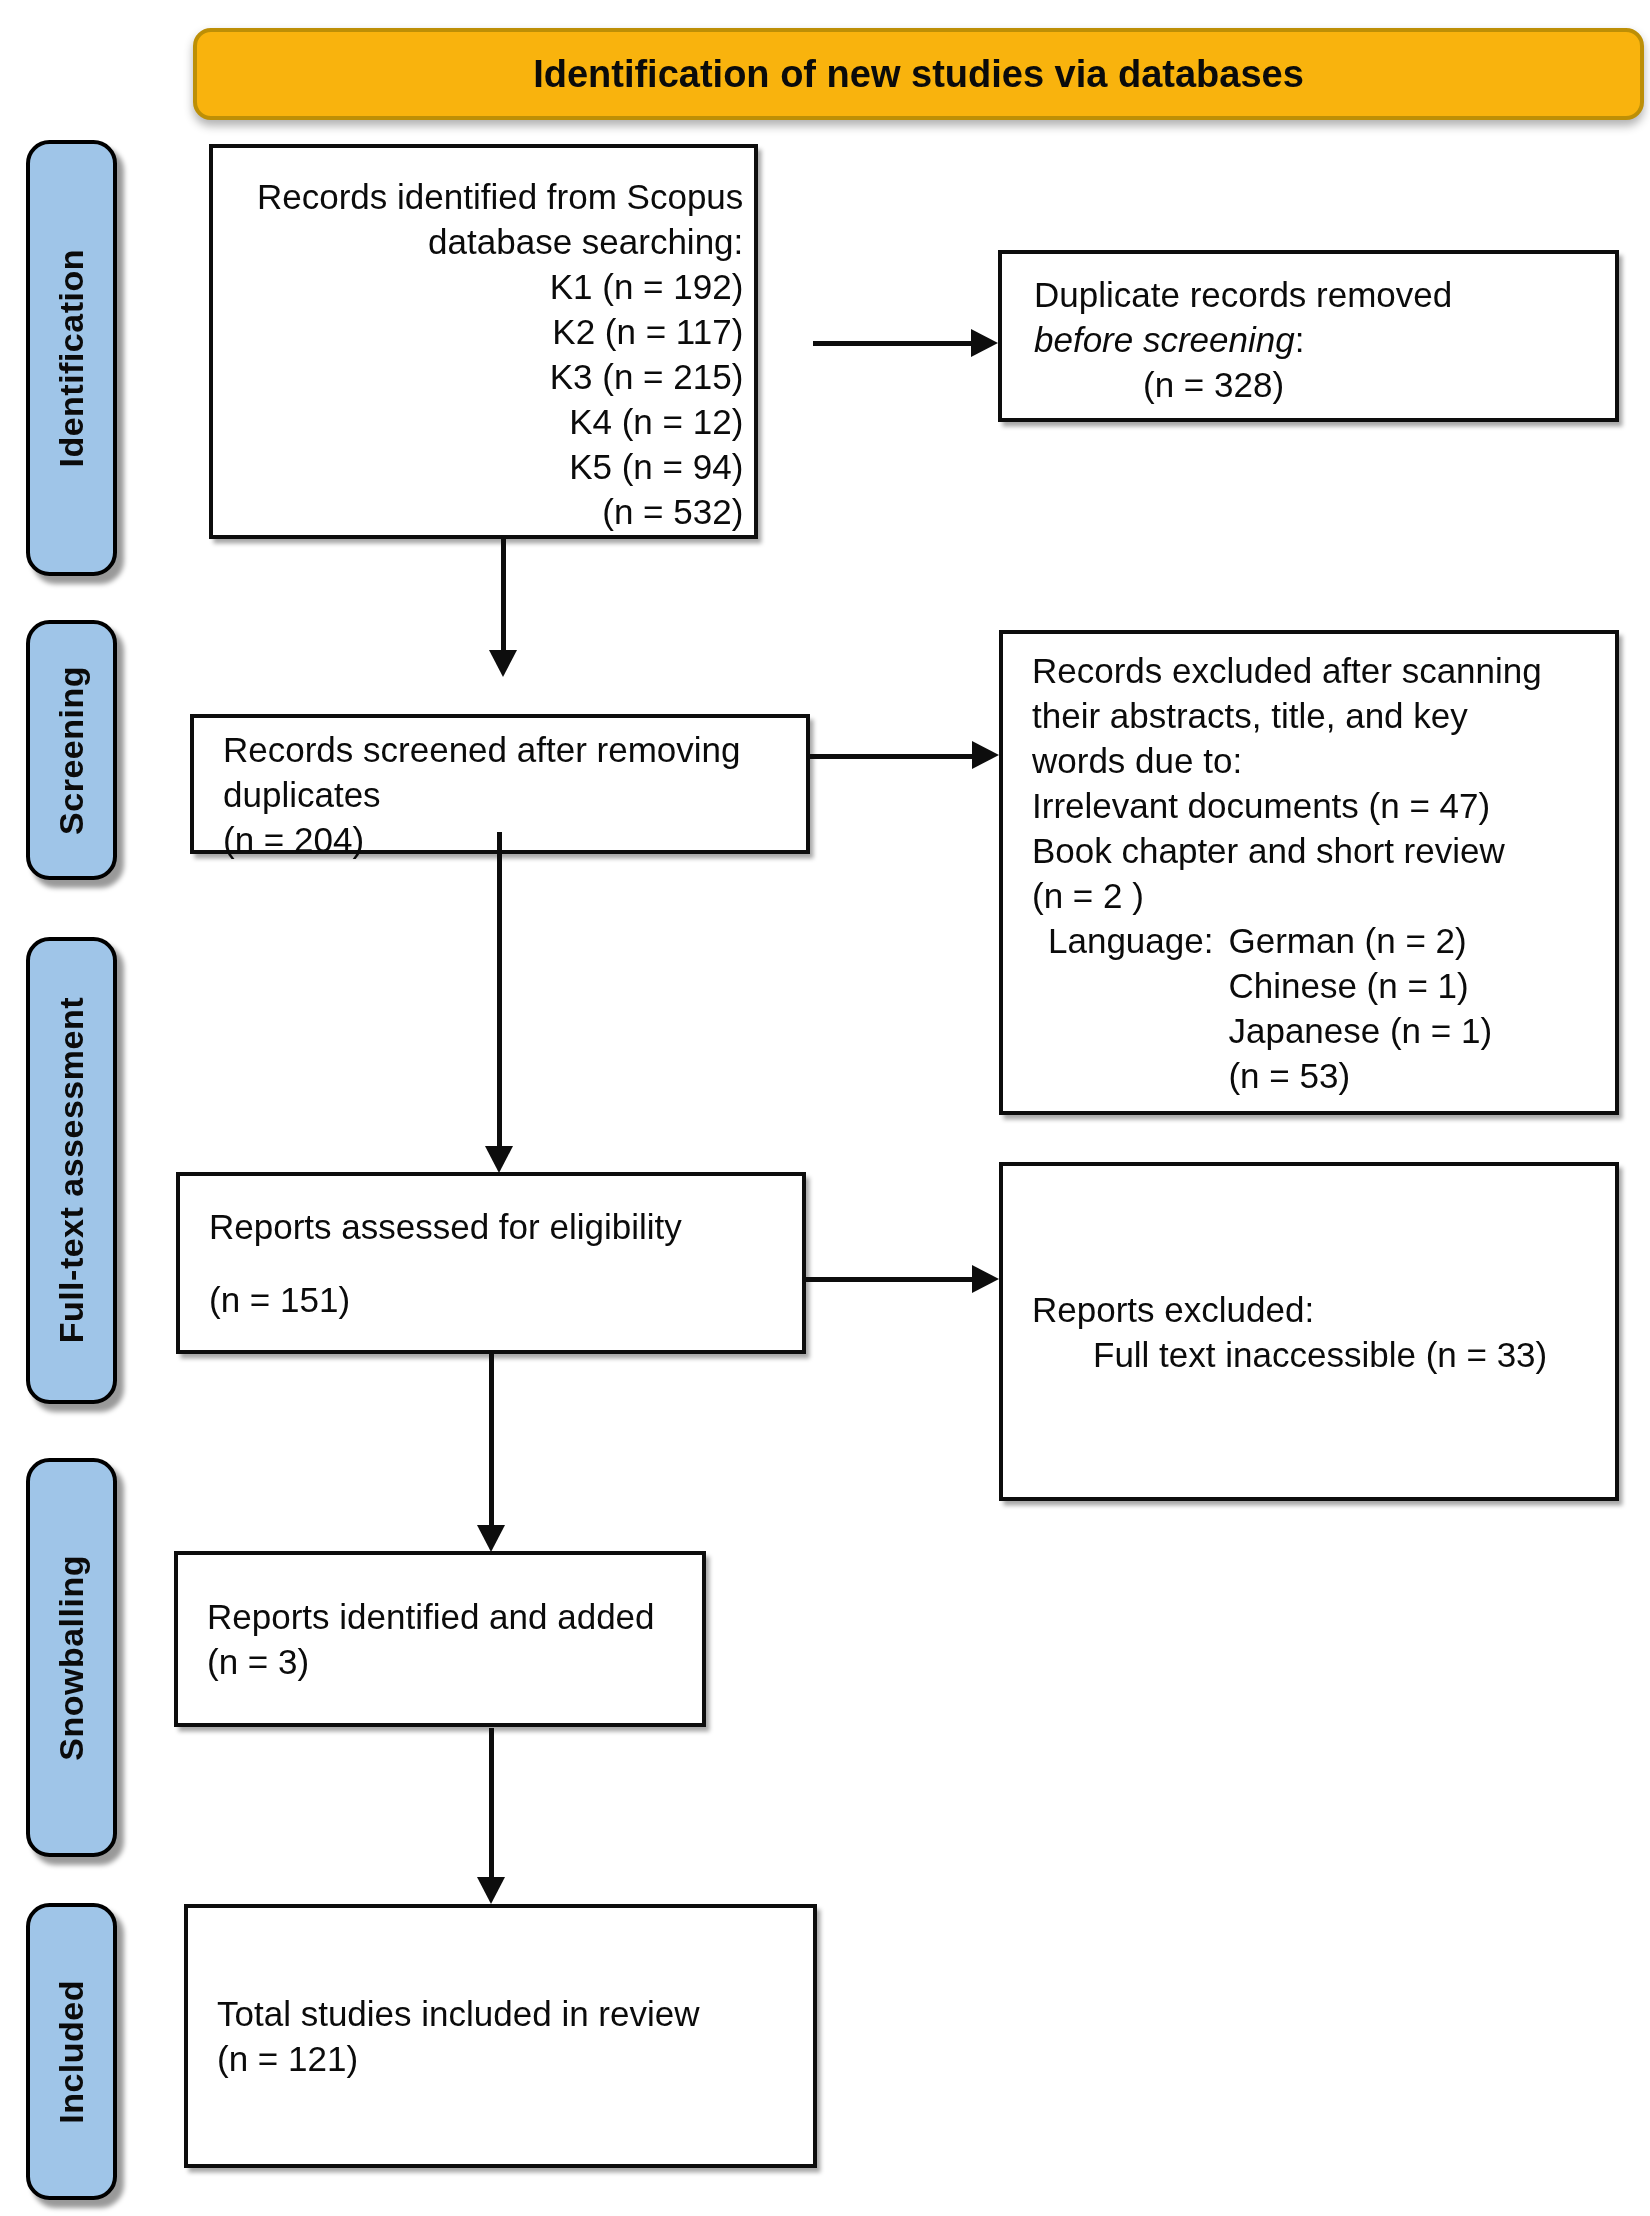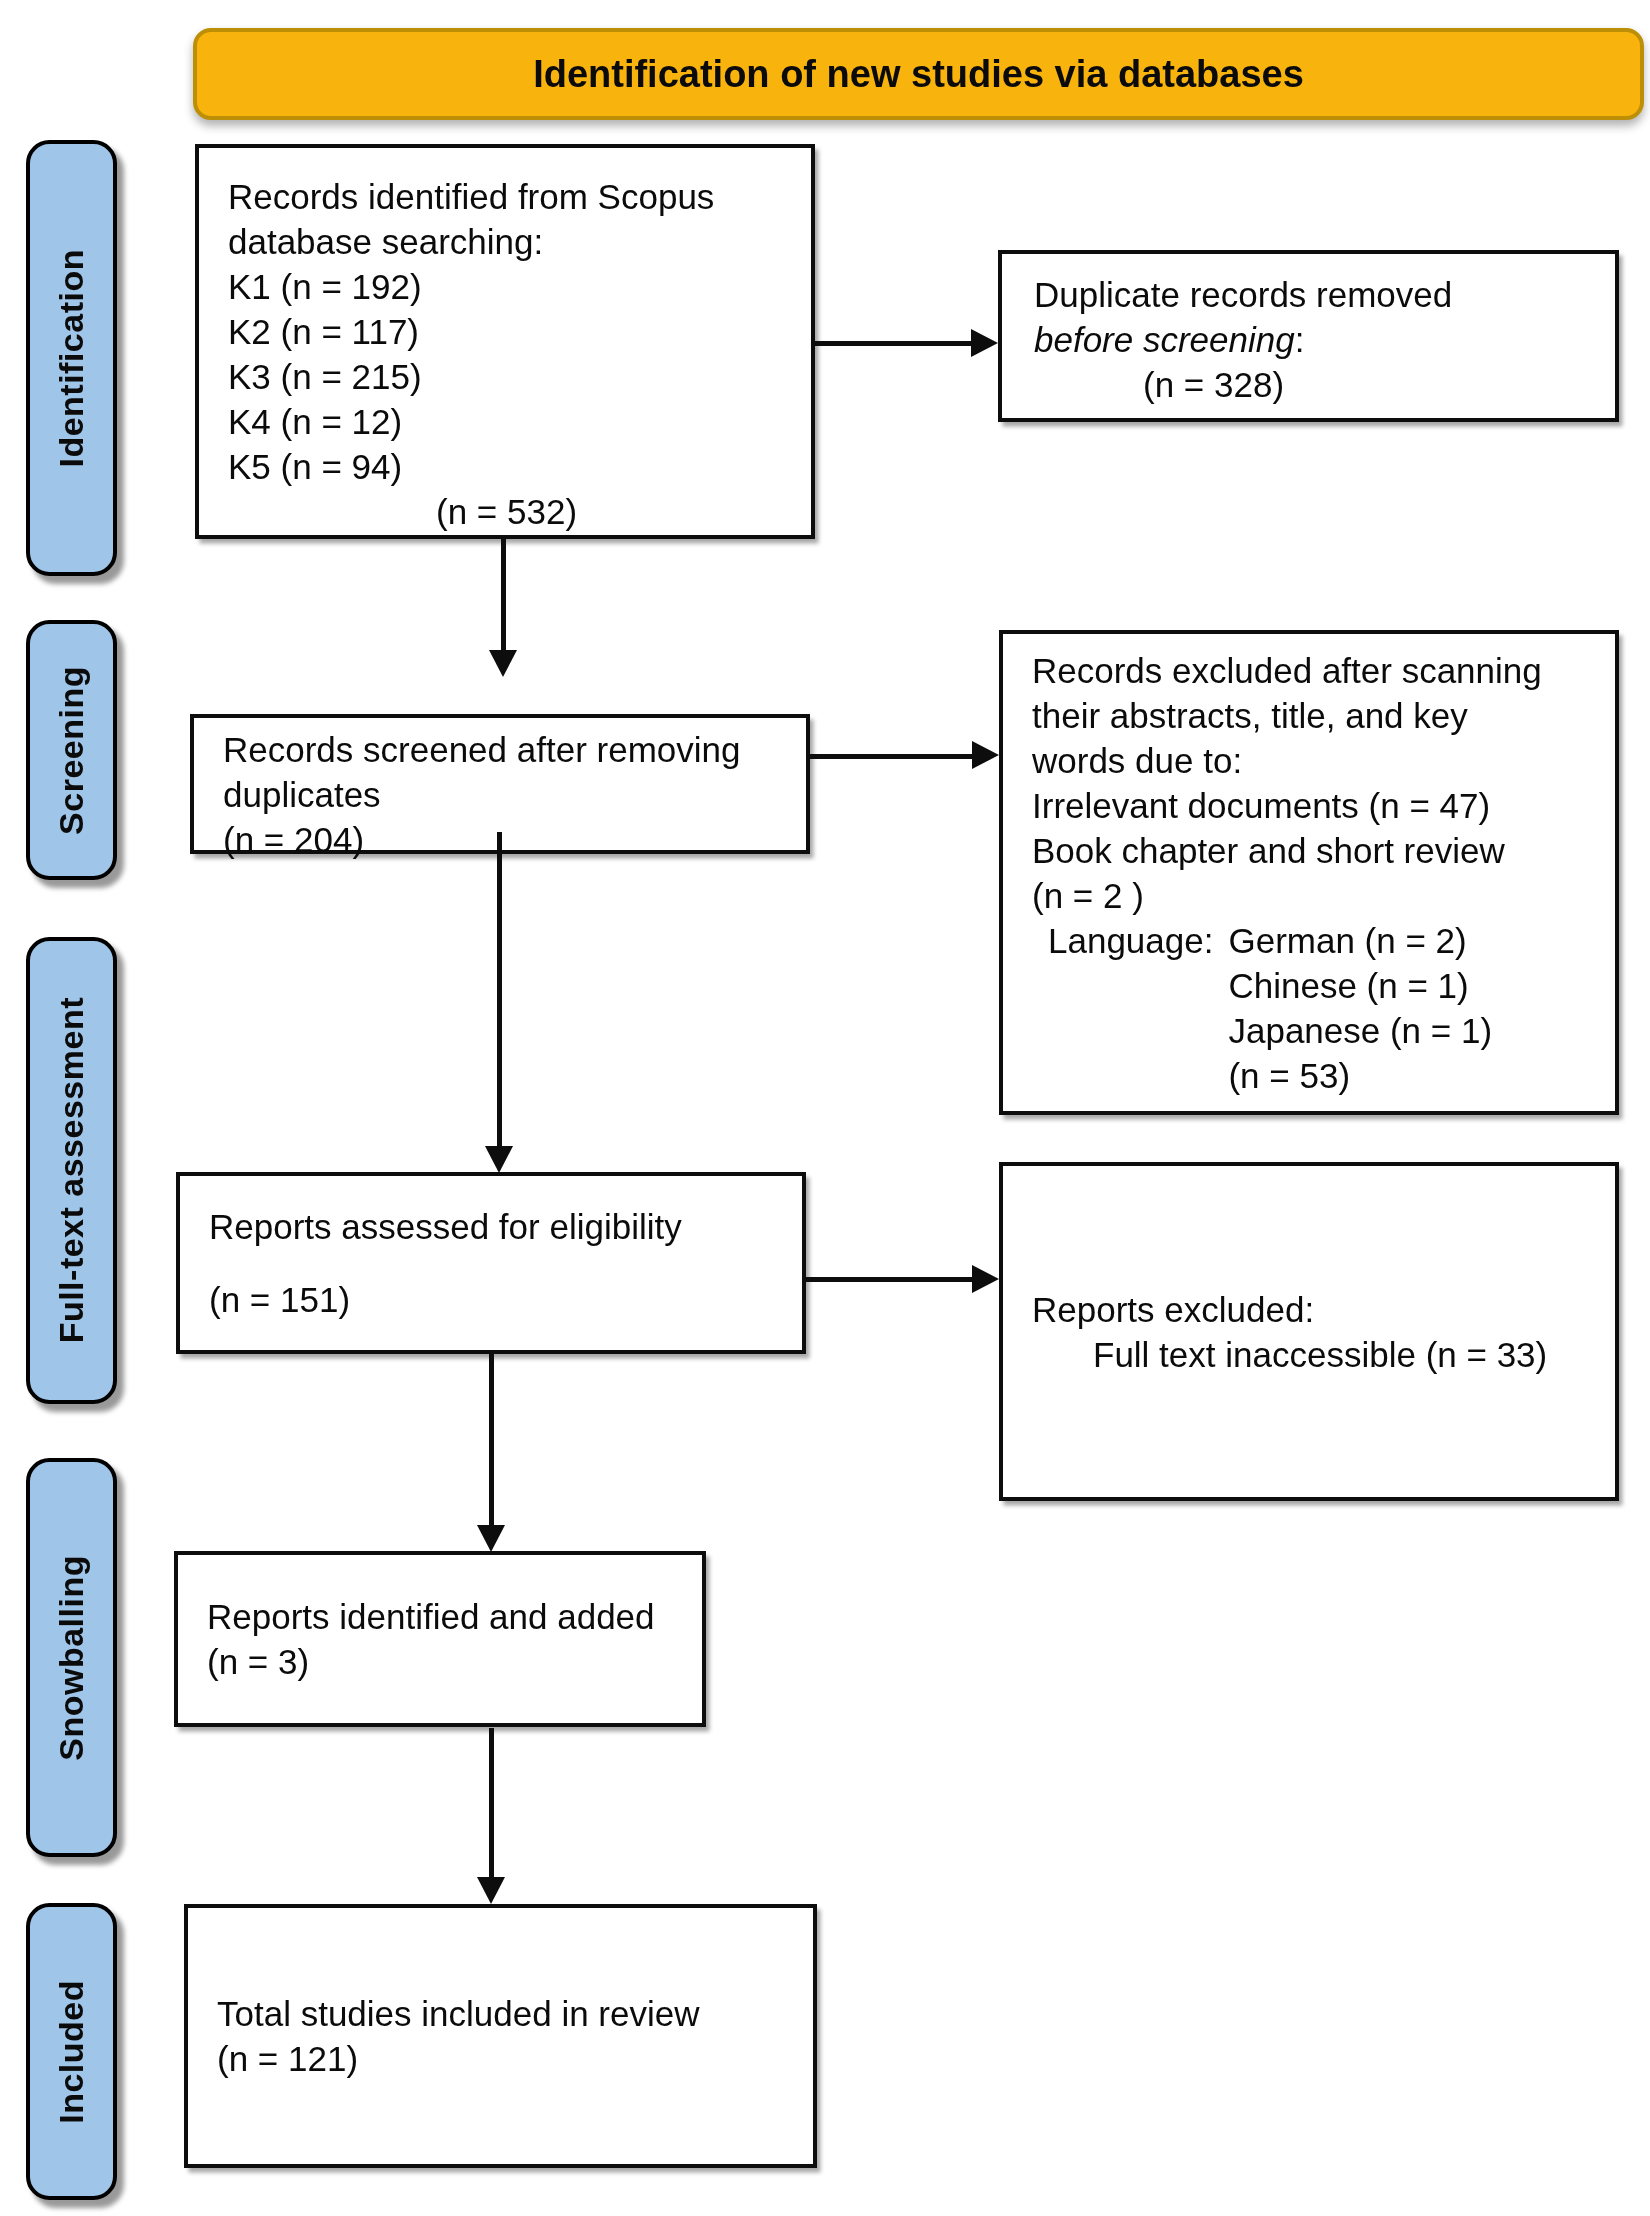--- a/index.html
+++ b/index.html
@@ -41,21 +41,21 @@
   
   .box {
     position:absolute; background:#ffffff;
     border:4.3px solid #0d0d0d; box-sizing:border-box;
     font-size:35px; line-height:45px;
     box-shadow:4.3px 5.3px 4.3px rgba(0,0,0,0.35);
   }
   .box .line { white-space:pre; }
   .centerv { display:flex; flex-direction:column; justify-content:center; }
 
-  #box-identified { left:195px;  top:144px;  width:620px; height:395px; padding:26px 10.7px 0 29px; }
+  #box-identified { left:209px;  top:144px;  width:549px; height:395px; padding:26px 10.7px 0 29px;text-align:right; }
   #box-identified .total { text-indent:208px; }
 
   #box-duplicates { left:998px; top:250px;  width:621px; height:172px; padding:18px 10.7px 0 32px; }
   #box-duplicates .total { text-indent:109px; }
   #box-duplicates em { font-style:italic; }
 
   #box-screened   { left:190px;  top:714px; width:620px; height:140px; padding:8.5px 10.7px 0 29px; }
 
   #box-excluded   { left:999px; top:630px; width:620px; height:485px; padding:14px 5.3px 0 29px; }
   .lang-row { display:flex;margin-left:16px; }

